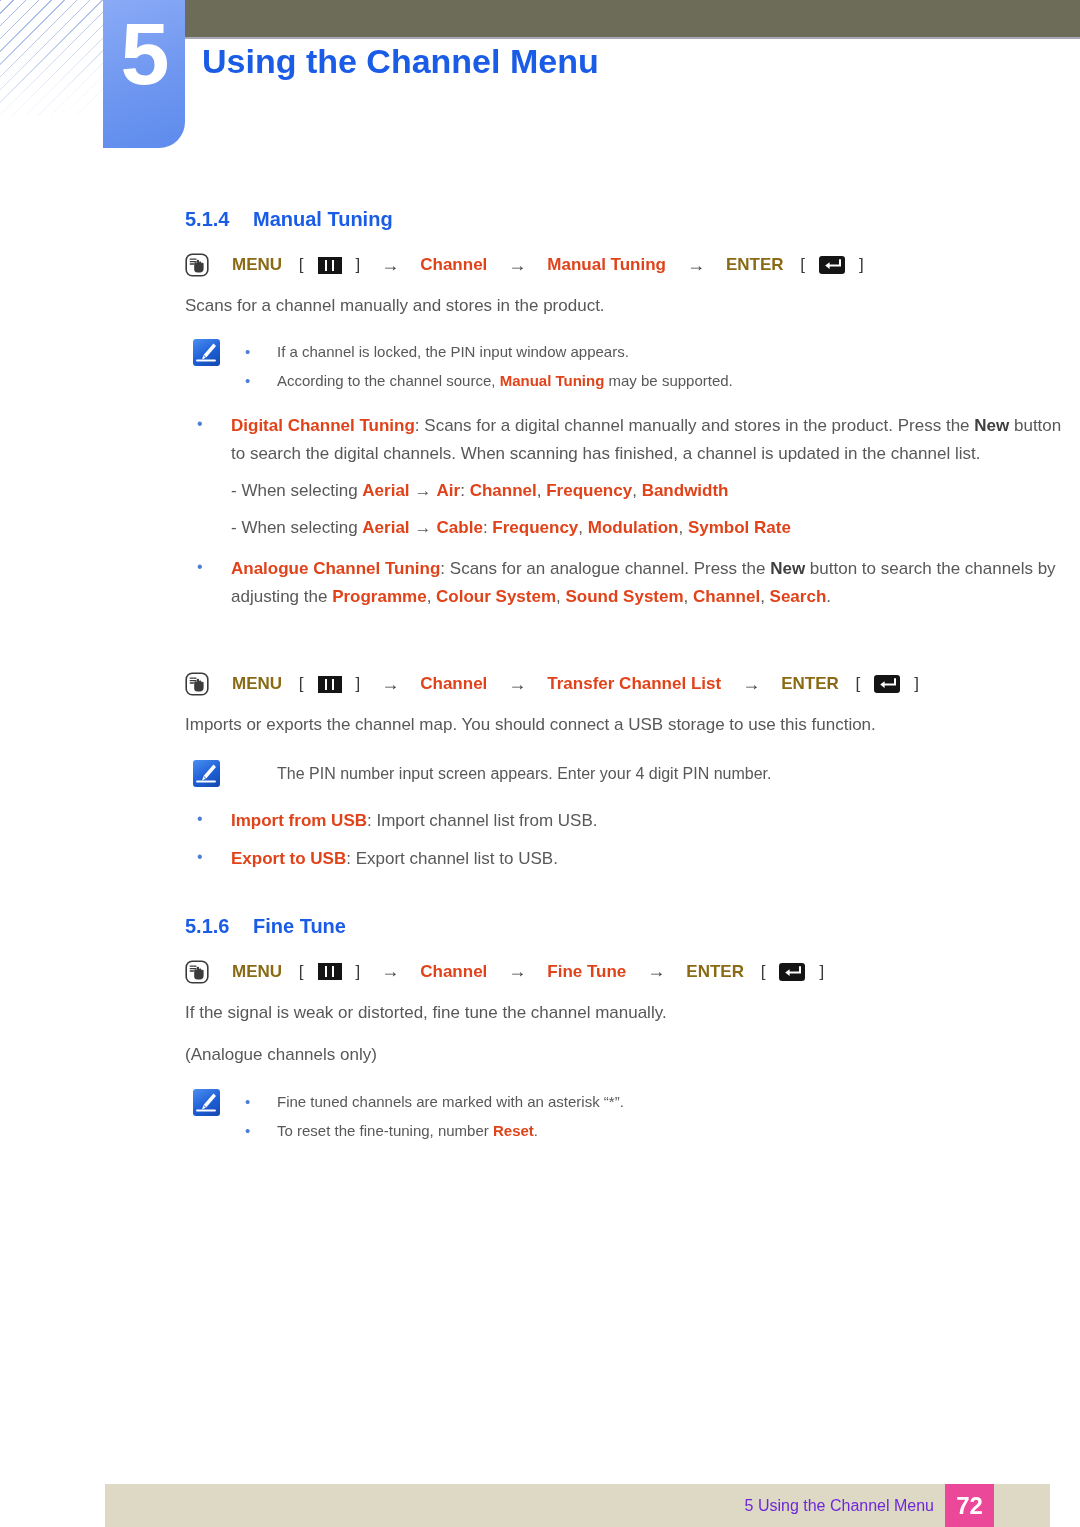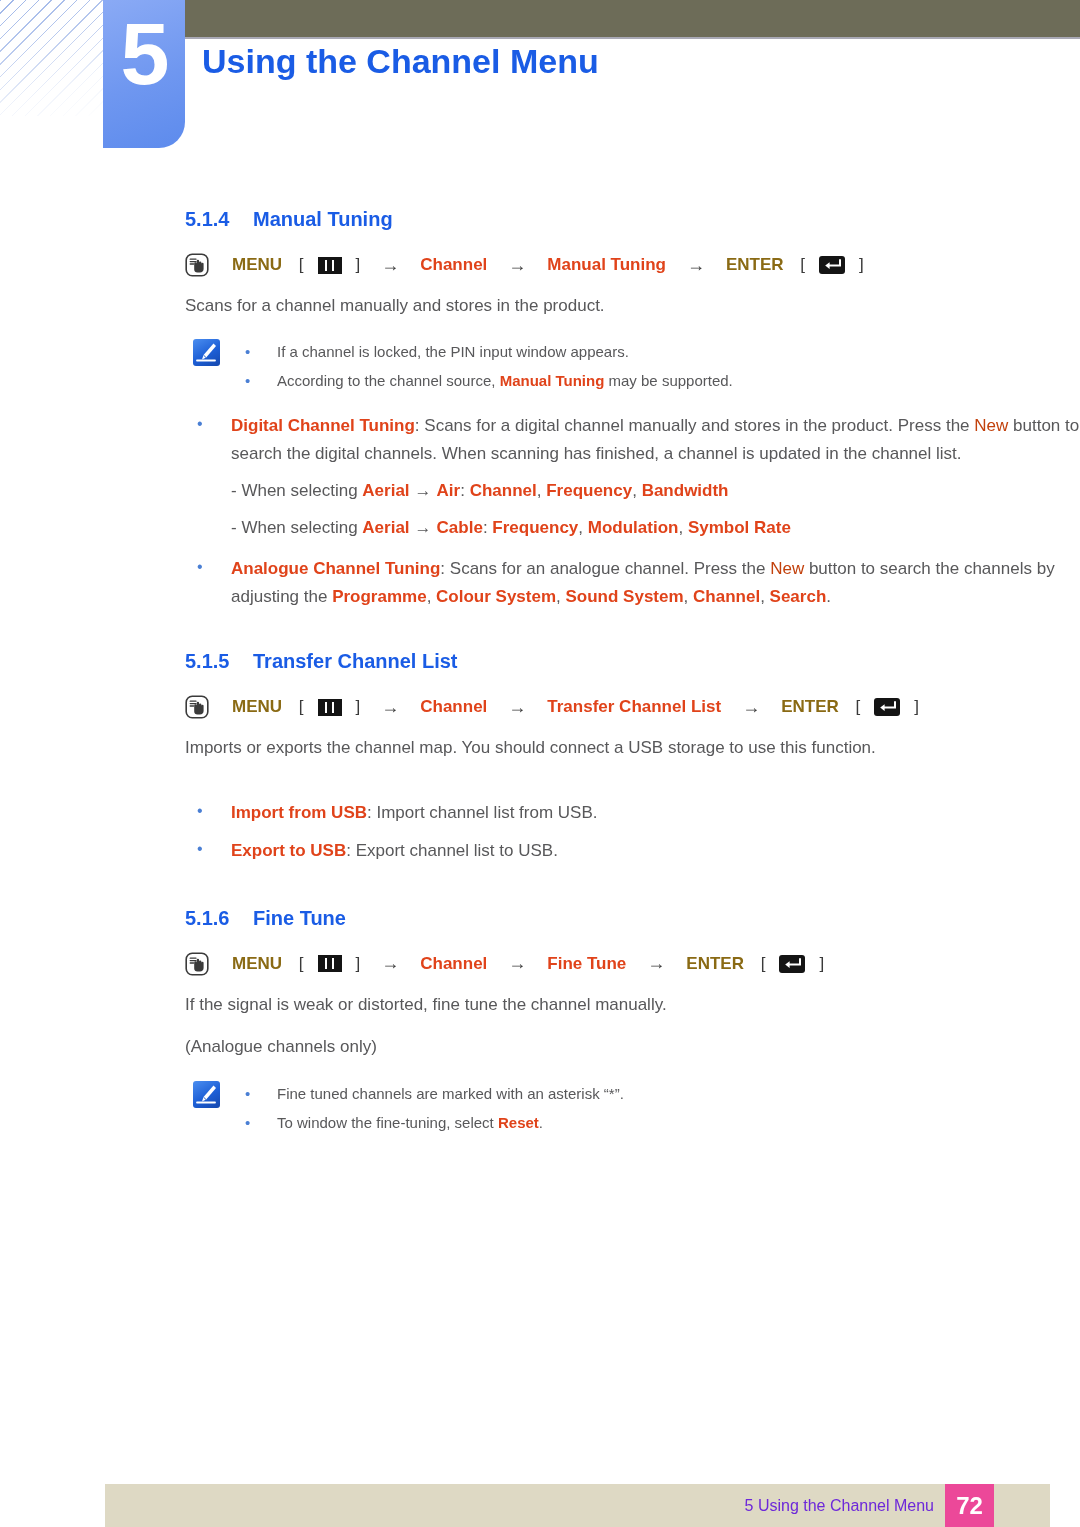--- a/index.html
+++ b/index.html
@@ -198,21 +198,21 @@
     color: #4a7fd4;
     font-size: 16px;
   }
   .sub-line {
     padding-left: 46px;
     font-size: 17px;
     color: #58585a;
     line-height: 1.62;
   }
   b.red  { color: #e0431a; font-weight: bold; }
-  b.olive{ color: #c2410c; font-weight: normal; }
+  b.olive{ color: #404040; font-weight: bold; }
   .arrow-in { color: #58585a; padding: 0 5px; }
 
   
   .footer {
     position: absolute;
     left: 105px;
     top: 1484px;
     width: 945px;
     height: 43px;
     background: #ded9c4;
@@ -308,21 +308,20 @@
         <div class="bullet"><b class="red">Digital Channel Tuning</b><span>: Scans for a digital channel manually and stores in the product. Press the </span><b class="olive">New</b><span> button to search the digital channels. When scanning has finished, a channel is updated in the channel list.</span></div>
         <div style="height:10px"></div>
         <div class="sub-line"><span>- When selecting </span><b class="red">Aerial</b><span class="arrow-in">→</span><b class="red">Air</b><span>: </span><b class="red">Channel</b><span>, </span><b class="red">Frequency</b><span>, </span><b class="red">Bandwidth</b></div>
         <div style="height:9px"></div>
         <div class="sub-line"><span>- When selecting </span><b class="red">Aerial</b><span class="arrow-in">→</span><b class="red">Cable</b><span>: </span><b class="red">Frequency</b><span>, </span><b class="red">Modulation</b><span>, </span><b class="red">Symbol Rate</b></div>
         <div style="height:9px"></div>
         <div style="height:5px"></div>
         <div class="bullet"><b class="red">Analogue Channel Tuning</b><span>: Scans for an analogue channel. Press the </span><b class="olive">New</b><span> button to search the channels by adjusting the </span><b class="red">Programme</b><span>, </span><b class="red">Colour System</b><span>, </span><b class="red">Sound System</b><span>, </span><b class="red">Channel</b><span>, </span><b class="red">Search</b><span>.</span></div>
       </div>
       <div style="margin-top:40px;padding-left:185px">
-        <div class="sec-heading"><span class="num">5.1.5</span><span>Transfer Channel List</span></div>
         <div style="height:22px"></div>
         <div class="menupath">
           <span class="hand-icon"><svg viewBox="0 0 24 24" width="24" height="24">
               <rect x="1.2" y="1.2" width="21.6" height="21.6" rx="6" ry="6" fill="#fff" stroke="#3b3b3b" stroke-width="1.6"></rect>
               <path d="M9.2 16.6 L9.2 10.6 a1.25 1.25 0 0 1 2.5 0 L11.7 13.2 L11.7 8.0 a1.2 1.2 0 0 1 2.4 0 L14.1 13.2 L14.1 9.6 a1.15 1.15 0 0 1 2.3 0 L16.4 13.2 L16.4 10.8 a1.1 1.1 0 0 1 2.2 0 L18.6 16.0 c0 2.2 -1.5 3.6 -3.6 3.6 L12.4 19.6 c-1.9 0 -3.2 -1.2 -3.2 -3.0 Z" fill="#3b3b3b"></path>
               <path d="M5.2 6.2 L11.0 6.2 M5.2 8.6 L11.0 8.6 M5.2 11.0 L8.6 11.0" stroke="#3b3b3b" stroke-width="1.3" stroke-linecap="round"></path>
             </svg></span>
           <span class="mp-olive">MENU</span>
           <span class="mp-brk">&nbsp;[</span>
           <span class="menu-glyph">
@@ -341,20 +340,28 @@
             <svg viewBox="0 0 26 18" width="26" height="18" style="position:absolute;left:0;top:0">
               <path d="M21 4.2 L21 9.6 L9.5 9.6" stroke="#ffffff" stroke-width="2" fill="none" stroke-linecap="square"></path>
               <path d="M10.6 6.3 L6.2 9.6 L10.6 12.9 Z" fill="#ffffff"></path>
             </svg>
           </span>
           <span class="mp-brk">]</span>
         </div>
         <div style="height:16px"></div>
         <p class="body-text">Imports or exports the channel map. You should connect a USB storage to use this function.</p>
         <div style="height:20px"></div>
+        <div class="note">
+          <div class="note-icon"><svg viewBox="0 0 27 27" width="27" height="27">
+              <path d="M4 21.5 L22 21.5" stroke="#ffffff" stroke-width="1.8" stroke-linecap="round"></path>
+              <path d="M20.5 4.5 L10.5 16.0 L9.0 20.6 L13.2 18.4 L23.0 7.0 Z" fill="#ffffff"></path>
+              <path d="M10.6 16.2 L13.0 18.5" stroke="#2a63c8" stroke-width="1"></path>
+            </svg></div>
+          <div class="note-plain">The PIN number input screen appears. Enter your 4 digit PIN number.</div>
+        </div>
         <div style="height:18px"></div>
         <div class="bullet"><b class="red">Import from USB</b><span>: Import channel list from USB.</span></div>
         <div style="height:11px"></div>
         <div class="bullet"><b class="red">Export to USB</b><span>: Export channel list to USB.</span></div>
       </div>
       <div style="margin-top:42px;padding-left:185px">
         <div class="sec-heading"><span class="num">5.1.6</span><span>Fine Tune</span></div>
         <div style="height:22px"></div>
         <div class="menupath">
           <span class="hand-icon"><svg viewBox="0 0 24 24" width="24" height="24">
@@ -394,21 +401,21 @@
               <path d="M4 21.5 L22 21.5" stroke="#ffffff" stroke-width="1.8" stroke-linecap="round"></path>
               <path d="M20.5 4.5 L10.5 16.0 L9.0 20.6 L13.2 18.4 L23.0 7.0 Z" fill="#ffffff"></path>
               <path d="M10.6 16.2 L13.0 18.5" stroke="#2a63c8" stroke-width="1"></path>
             </svg></div>
           <div class="note-line">
             <span class="nb"></span>
             <span><span>Fine tuned channels are marked with an asterisk “*”.</span></span>
           </div>
           <div class="note-line">
             <span class="nb"></span>
-            <span><span>To window the fine-tuning, select </span><b class="red">Reset</b><span>.</span></span>
+            <span><span>To reset the fine-tuning, number </span><b class="red">Reset</b><span>.</span></span>
           </div>
         </div>
       </div>
     </div>
 </div>
 
 <div class="footer">
   <div class="footer-text">5 Using the Channel Menu</div>
   <div class="footer-page">72</div>
 </div>

